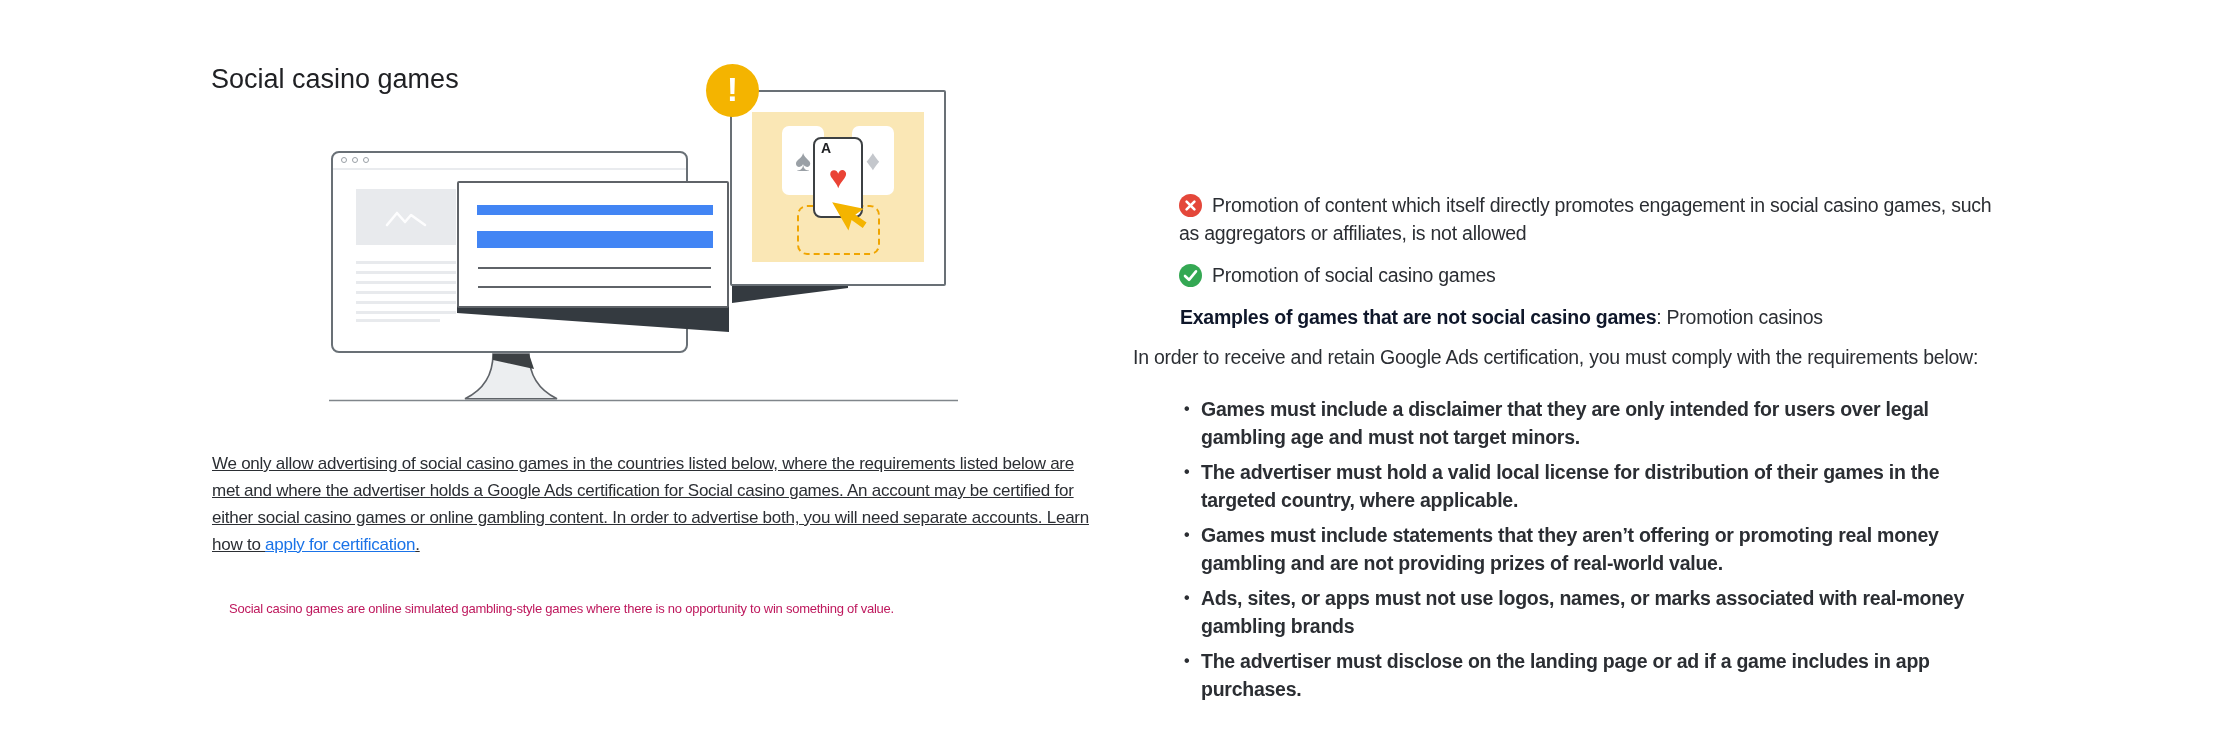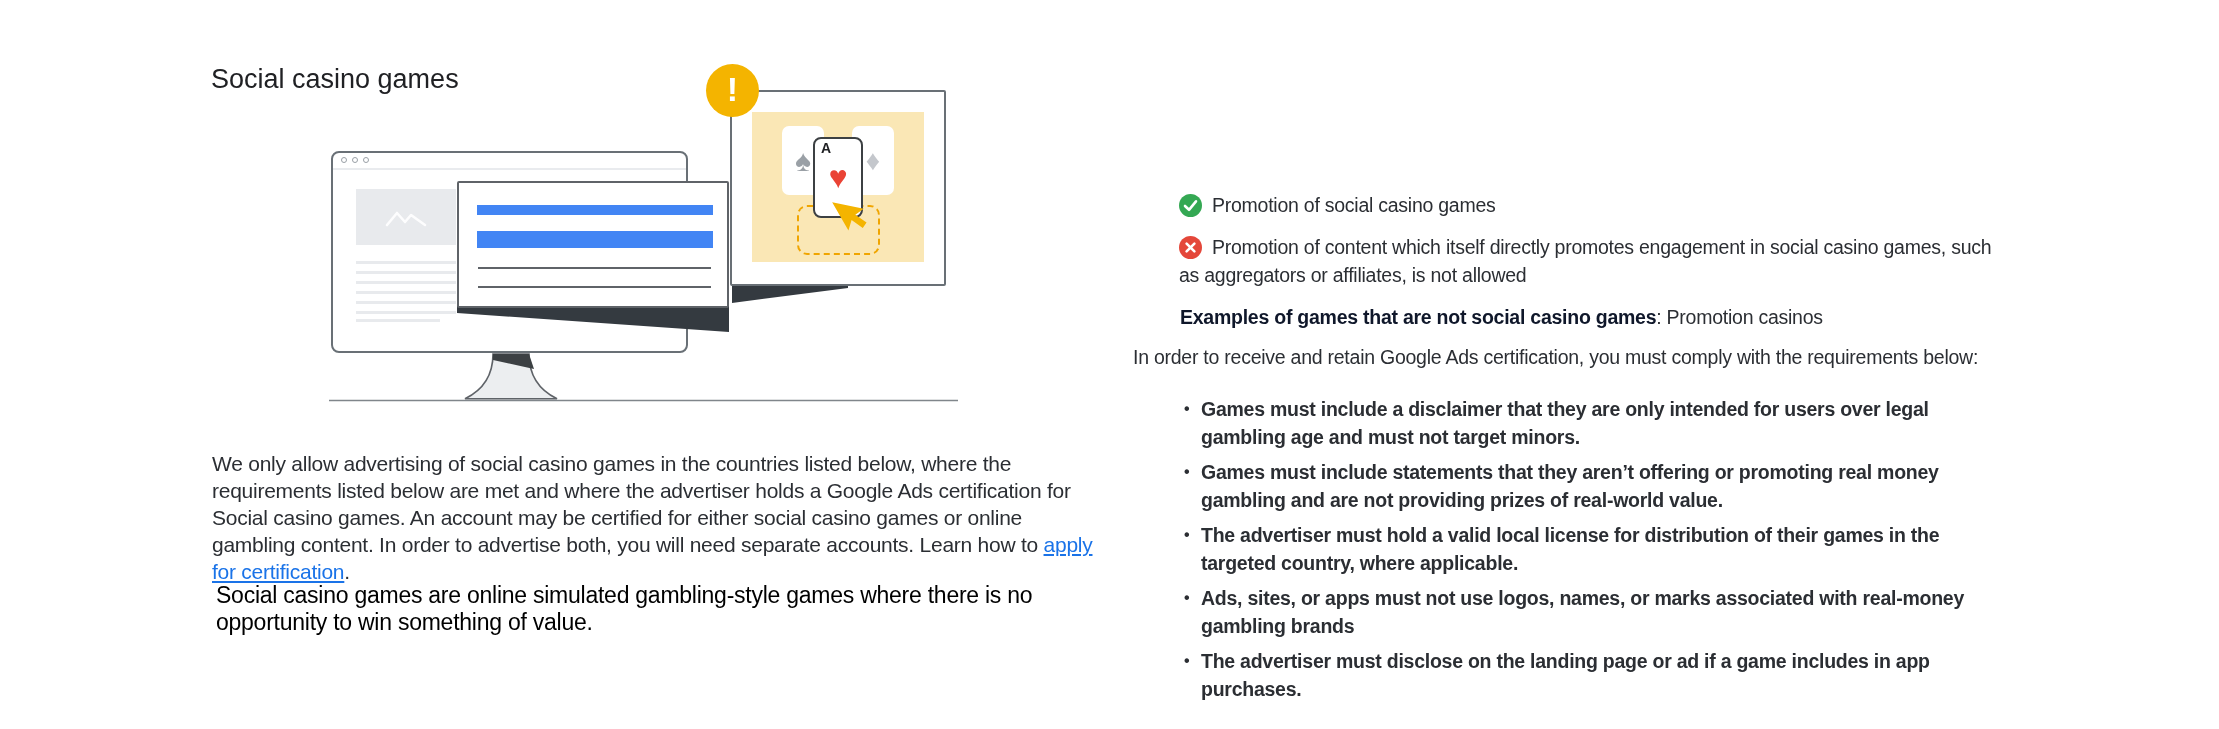--- a/index.html
+++ b/index.html
@@ -1,22 +1,22 @@
 <!DOCTYPE html>
 <html><head>
 <meta charset="utf-8">
 <style>
   html,body{margin:0;padding:0;background:#fff;}
   body{font-family:"Liberation Sans", sans-serif;color:#202124;}
   .canvas{position:relative;width:2219px;height:701px;background:#fff;overflow:hidden;}
 
   
   .page-title{position:absolute;left:211px;top:64px;margin:0;font-size:27px;font-weight:400;color:#202124;letter-spacing:0;}
-  .intro{position:absolute;left:212px;top:450px;width:885px;margin:0;font-size:21px;line-height:27px;letter-spacing:-0.25px;color:#2b2e33;}
-  .definition{position:absolute;left:212px;top:578px;width:885px;margin:4px;font-size:23px;line-height:27px;letter-spacing:-0.25px;color:#000000;}
+  .intro{position:absolute;left:212px;top:450px;width:885px;margin:0;font-size:17px;line-height:27px;letter-spacing:-0.25px;color:#2b2e33;text-decoration:underline;}
+  .definition{position:absolute;left:212px;top:578px;width:885px;margin:17px;font-size:13px;line-height:27px;letter-spacing:-0.25px;color:#be185d;}
   .link{color:#1A73E8;text-decoration:underline;cursor:pointer;}
 
   
   .ill-svg{position:absolute;left:0;top:0;z-index:0;pointer-events:none;}
   .ill-shadows{position:absolute;left:0;top:0;z-index:2;pointer-events:none;}
 
   
   .browser{position:absolute;left:331px;top:151px;width:357px;height:202px;background:#fff;border:2px solid #697076;border-radius:8px;z-index:1;box-sizing:border-box;}
   .browser-bar{position:relative;height:15px;border-bottom:2px solid #E9EBEE;}
   .dot{position:absolute;top:4px;width:6px;height:6px;border:1.4px solid #9AA0A6;border-radius:50%;box-sizing:border-box;}
@@ -133,41 +133,41 @@
     <span>!</span>
   </div>
 
   <p class="intro"><span>We only allow advertising of social casino games in the countries listed below, where the requirements listed below are met and where the advertiser holds a Google Ads certification for Social casino games.  An account may be certified for either social casino games or online gambling content. In order to advertise both, you will need separate accounts. Learn how to </span><a class="link">apply for certification</a><span>.</span></p>
 
   <p class="definition">Social casino games are online simulated gambling-style games where there is no opportunity to win something of value.</p>
 
   <div class="right-col">
 
     <div class="policy-item">
+      <span class="status-icon red">
+        <svg width="23" height="23" viewBox="0 0 23 23">
+          <path d="M7.6 7.6 L15.4 15.4 M15.4 7.6 L7.6 15.4" stroke="#ffffff" stroke-width="2.6" stroke-linecap="round"></path>
+        </svg>
+      </span><span>Promotion of content which itself directly promotes engagement in social casino games, such as aggregators or affiliates, is not allowed</span>
+    </div>
+
+    <div class="policy-item">
       <span class="status-icon green">
         <svg width="23" height="23" viewBox="0 0 23 23">
           <path d="M6 12 L10 15.8 L17 7.3" fill="none" stroke="#ffffff" stroke-width="2.6" stroke-linecap="round" stroke-linejoin="round"></path>
         </svg>
       </span><span>Promotion of social casino games</span>
-    </div>
-
-    <div class="policy-item">
-      <span class="status-icon red">
-        <svg width="23" height="23" viewBox="0 0 23 23">
-          <path d="M7.6 7.6 L15.4 15.4 M15.4 7.6 L7.6 15.4" stroke="#ffffff" stroke-width="2.6" stroke-linecap="round"></path>
-        </svg>
-      </span><span>Promotion of content which itself directly promotes engagement in social casino games, such as aggregators or affiliates, is not allowed</span>
     </div>
 
     <p class="examples"><b>Examples of games that are not social casino games</b><span>: Promotion casinos</span></p>
 
     <p class="req-intro">In order to receive and retain Google Ads certification, you must comply with the requirements below:</p>
 
     <ul class="reqs">
       <li>Games must include a disclaimer that they are only intended for users over legal gambling age and must not target minors.</li>
+      <li>The advertiser must hold a valid local license for distribution of their games in the targeted country, where applicable.</li>
       <li>Games must include statements that they aren’t offering or promoting real money gambling and are not providing prizes of real-world value.</li>
-      <li>The advertiser must hold a valid local license for distribution of their games in the targeted country, where applicable.</li>
       <li>Ads, sites, or apps must not use logos, names, or marks associated with real-money gambling brands</li>
       <li>The advertiser must disclose on the landing page or ad if a game includes in app purchases.</li>
     </ul>
   </div>
 
 </div>
 
 </body></html>

